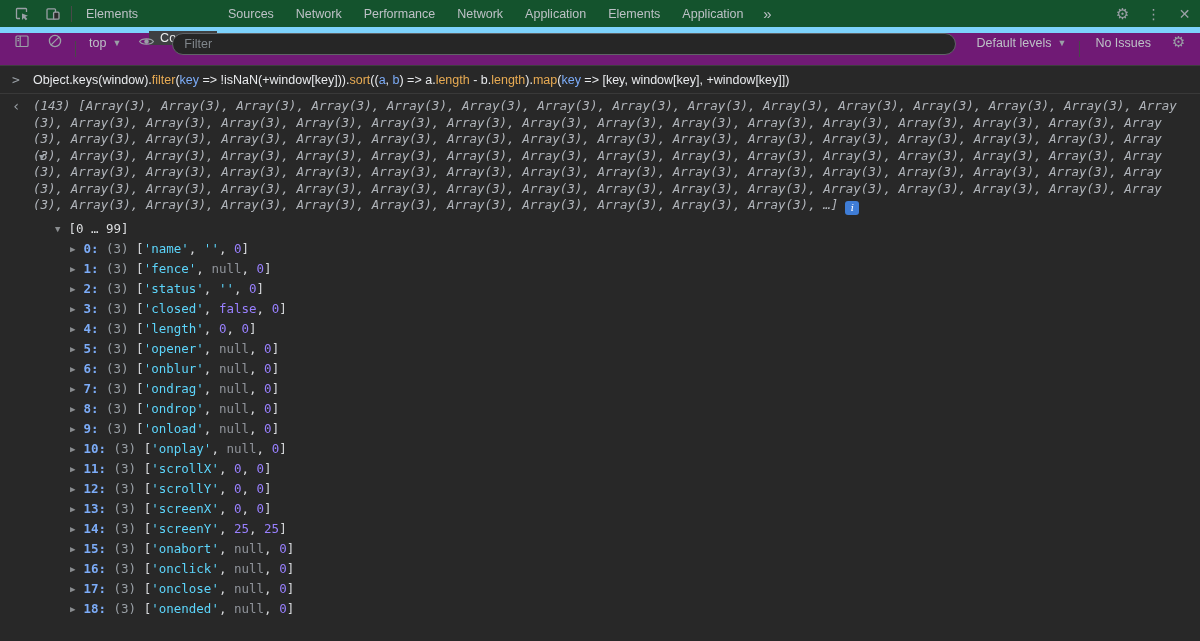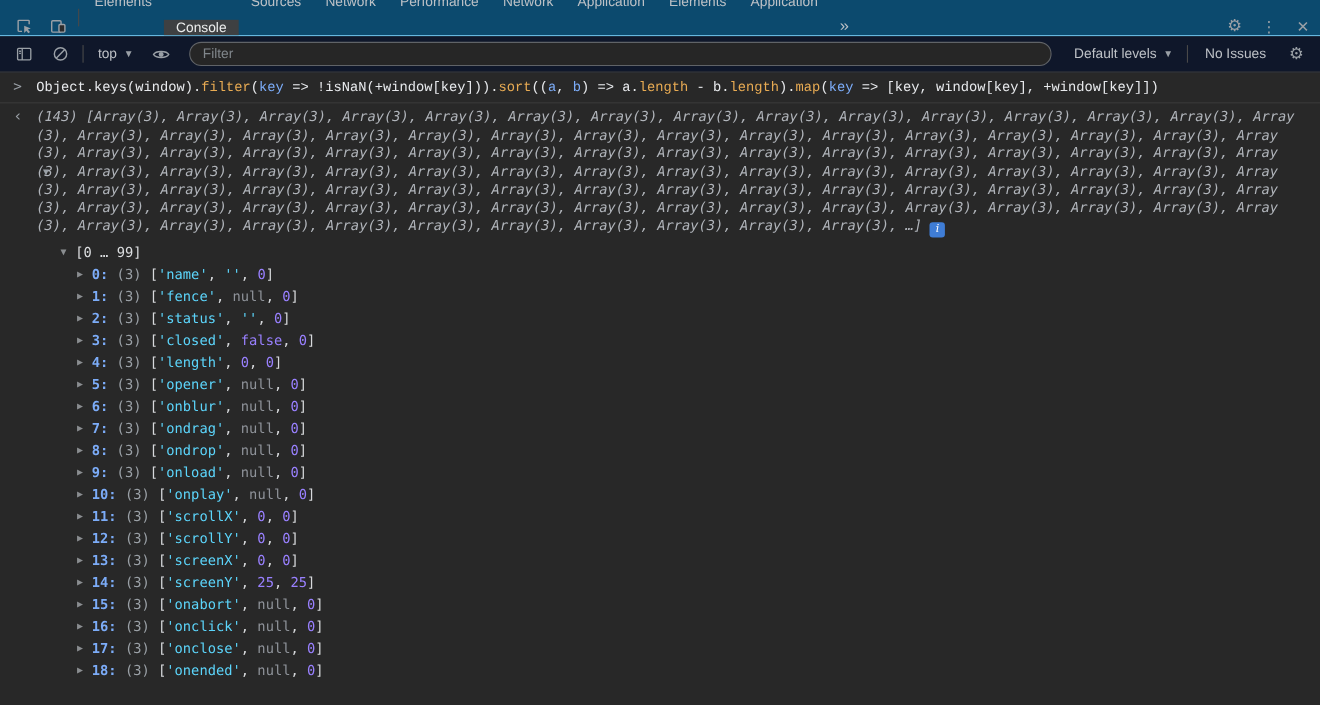--- a/index.html
+++ b/index.html
@@ -5,23 +5,23 @@
   * { box-sizing: border-box; margin: 0; padding: 0; }
   html, body { width: 1200px; height: 641px; overflow: hidden; }
   body {
     background: #282828;
     color: #e8eaed;
     font-family: "Liberation Sans", sans-serif;
   }
   .tabbar {
     height: 33px;
     display: flex;
-    align-items: flex-end;
-    background: #0c4a6e;
-    border-bottom: 1px solid #7dd3fc;
+    align-items: center;
+    background: #14532d;
+    border-bottom: 6px solid #7dd3fc;
     padding-left: 6px;
   }
   .icon-btn {
     background: none;
     border: none;
     color: #9aa0a6;
     width: 31px;
     display: flex;
     align-items: center;
     justify-content: center;
@@ -51,22 +51,22 @@
     cursor: pointer;
     white-space: nowrap;
   }
   .tab.active { background: #3e4042; color: #eceded; margin-top: 48px; }
   .moretabs { font-size: 15px; color: #bdc1c6; width: 26px; }
   .spacer { flex: 1; }
 
   .toolbar {
     height: 33px;
     display: flex;
-    align-items: center;
-    background: #0f172a;
+    align-items: flex-start;
+    background: #701a75;
     border-bottom: 1px solid #3d3d3d;
     padding: 0 6px;
     gap: 2px;
   }
   .dropdown {
     display: flex;
     align-items: center;
     gap: 6px;
     color: #bdc1c6;
     font-size: 12.5px;
@@ -108,21 +108,21 @@
     padding: 6px 4px 5px 12px;
     border-bottom: 1px solid #393939;
   }
   .marker {
     width: 21px;
     flex: none;
     color: #9aa0a6;
     font-size: 13px;
     line-height: 16px;
   }
-  .command { white-space: pre; line-height: 16px; font-family: Liberation Mono, monospace; }
+  .command { white-space: pre; line-height: 16px; font-family: Liberation Sans, sans-serif; }
 
   .result-row { display: flex; padding: 4px 4px 0 12px; }
   .marker.ret { font-size: 14px; }
   .result-body { flex: 1; min-width: 0; }
 
   .preview-wrap { position: relative; }
   .expander {
     position: absolute;
     left: 6px;
     top: 50%;

